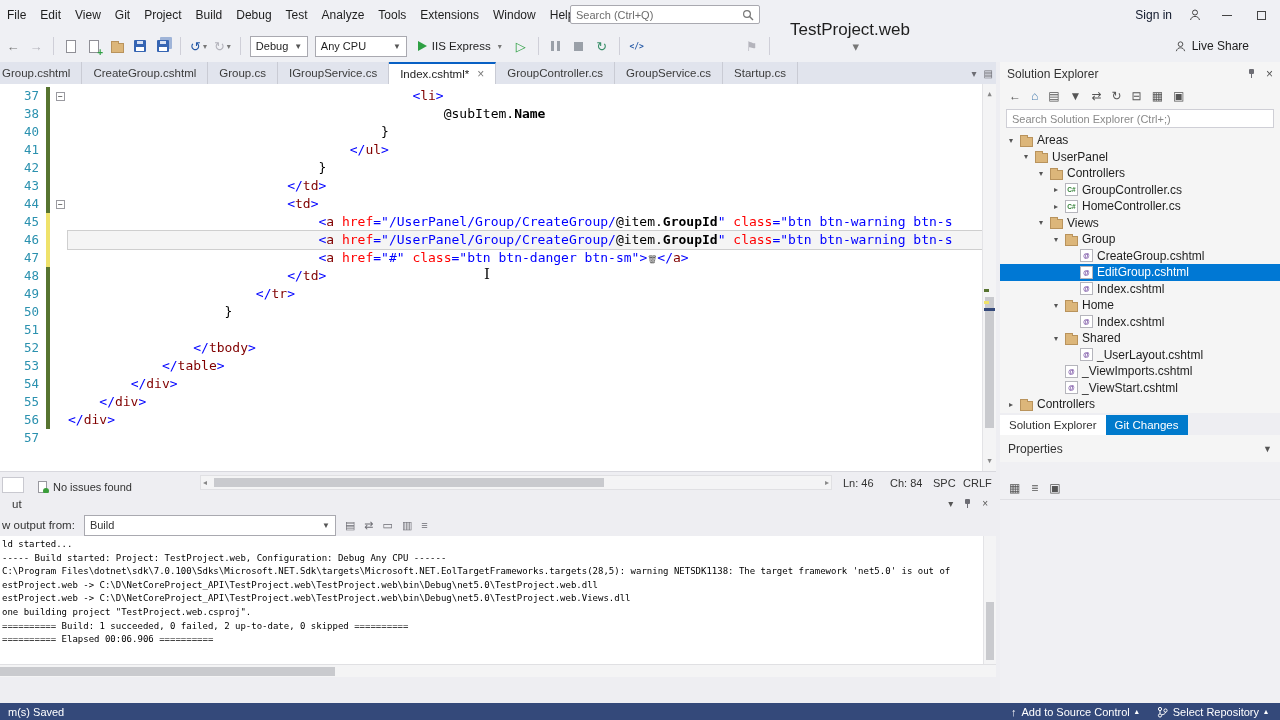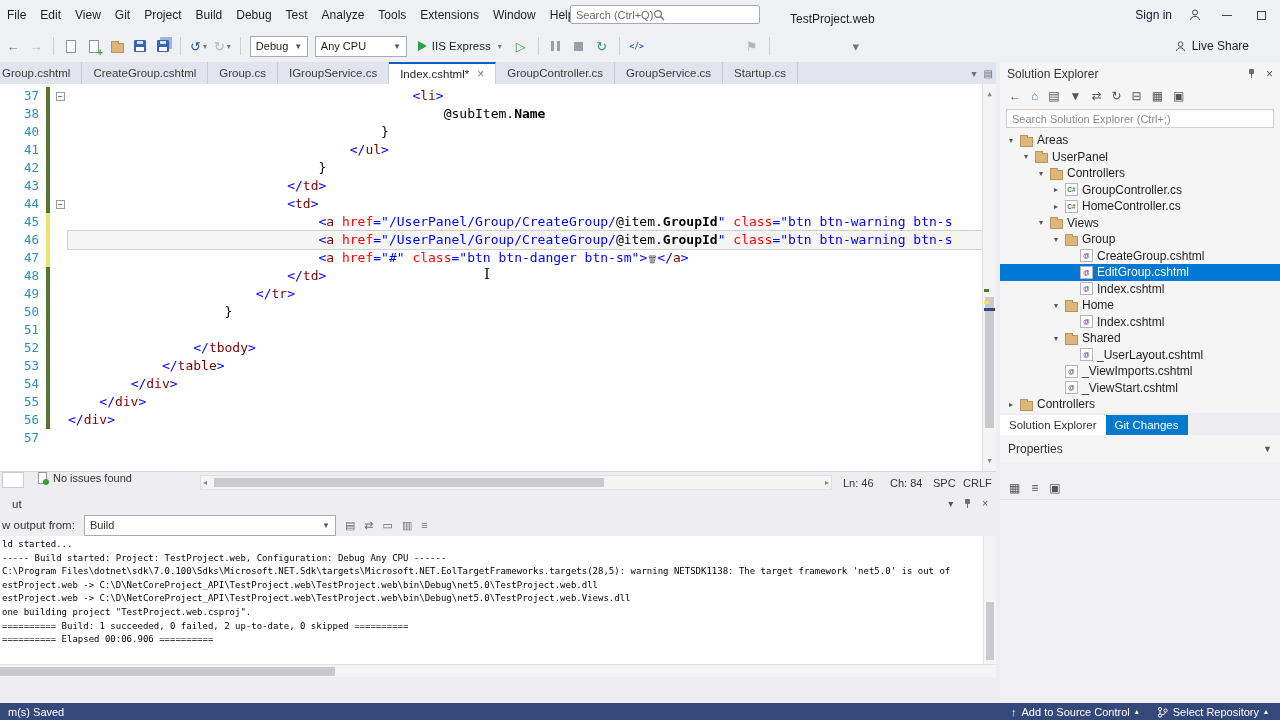--- a/index.html
+++ b/index.html
@@ -3,22 +3,22 @@
 <meta charset="utf-8">
 <style>
   *{box-sizing:border-box;margin:0;padding:0}
   html,body{width:1280px;height:720px;overflow:hidden}
   body{font-family:"Liberation Sans",sans-serif;font-size:12px;color:#1e1e1e;background:#eeeef2;position:relative}
 
   
   .titlebar{height:30px;display:flex;align-items:center;position:relative;background:#eff0f4}
   #menu-items{display:flex;align-items:center}
   .menu-item{padding:4px 7px;font-size:12px;color:#1e1e1e;cursor:default}
-  .search-box{position:absolute;left:570px;top:5px;width:190px;height:19px;background:#fff;border:1px solid #a9a9b0;border-radius:2px;display:flex;align-items:center;padding:0 5px;color:#6d6d6d;font-size:11px}
-  .win-title{position:absolute;left:790px;top:12px;font-size:12px}
+  .search-box{position:absolute;left:570px;top:5px;width:190px;height:19px;background:#fff;border:1px solid #a9a9b0;border-radius:2px;display:flex;align-items:center;justify-content:space-between;padding:0 5px;color:#6d6d6d;font-size:11px}
+  .win-title{position:absolute;left:790px;top:20px;font-size:17px}
   .title-right{position:absolute;right:10px;top:0;height:30px;display:flex;align-items:center;gap:16px}
   .signin{font-size:12px;color:#0f172a}
   .win-btn{display:flex;align-items:center;justify-content:center;width:18px;height:18px}
   .i-min{width:10px;height:1px;background:#444}
   .i-restore{width:9px;height:9px;border:1px solid #444;background:transparent}
 
   
   .toolbar{height:32px;display:flex;align-items:center;gap:7px;padding:0 5px;background:#eff0f4}
   .tb{display:flex;align-items:center;justify-content:center;min-width:16px;height:20px;font-size:13px}
   .tb-sep{width:1px;height:18px;background:#cfcfd8;margin:0 2px}
@@ -70,21 +70,21 @@
   .code{flex:1;white-space:pre}
   .code-line.current .code{outline:1px solid #cfcfcf;background:#f5f5f5}
   .tk-d{color:#0000ff}.tk-tag{color:#800000}.tk-attr{color:#ff0000}.tk-str{color:#0000ff}
   .tk-prop{color:#000;font-weight:bold}.tk-pl{color:#000}.tk-sm{color:#555;font-size:8px}
   .ed-scroll{position:absolute;right:0;top:0;bottom:0;width:14px;background:#f4f4f5;border-left:1px solid #e3e3e6}
   .ed-scroll .arr{position:absolute;left:0;width:13px;text-align:center;font-size:7px;color:#888}
   .ed-thumb{position:absolute;left:2px;right:2px;top:55%;height:34%;background:#c9cace}
   .ed-mark{position:absolute;left:1px;width:5px;height:3px}
 
   
-  .editor-status{height:22px;background:#eeeef2;display:flex;align-items:flex-start;border-top:1px solid #d8d8de;font-size:11px;color:#333;position:relative;flex:none}
+  .editor-status{height:22px;background:#eeeef2;display:flex;align-items:flex-end;border-top:1px solid #d8d8de;font-size:11px;color:#333;position:relative;flex:none}
   .mini-box{width:22px;height:16px;background:#fff;border:1px solid #c9c9d0;margin-left:2px}
   .health{margin-left:14px;display:flex;gap:6px;align-items:center}
   .hicon{width:9px;height:12px;border:1px solid #98989f;background:#fff;position:relative}
   .hicon:after{content:'';position:absolute;right:-3px;bottom:-2px;width:6px;height:6px;border-radius:50%;background:#3a9e3a}
   .h-scroll{position:absolute;left:200px;width:632px;top:3px;height:15px;background:#f4f4f5;border:1px solid #e0e0e3;display:flex;align-items:center;color:#888;font-size:8px}
   .h-thumb{margin-left:5px;width:390px;height:9px;background:#c9cace}
   .h-scroll .ar{padding:0 2px}
   .pos{position:absolute;top:5px}
 
   

